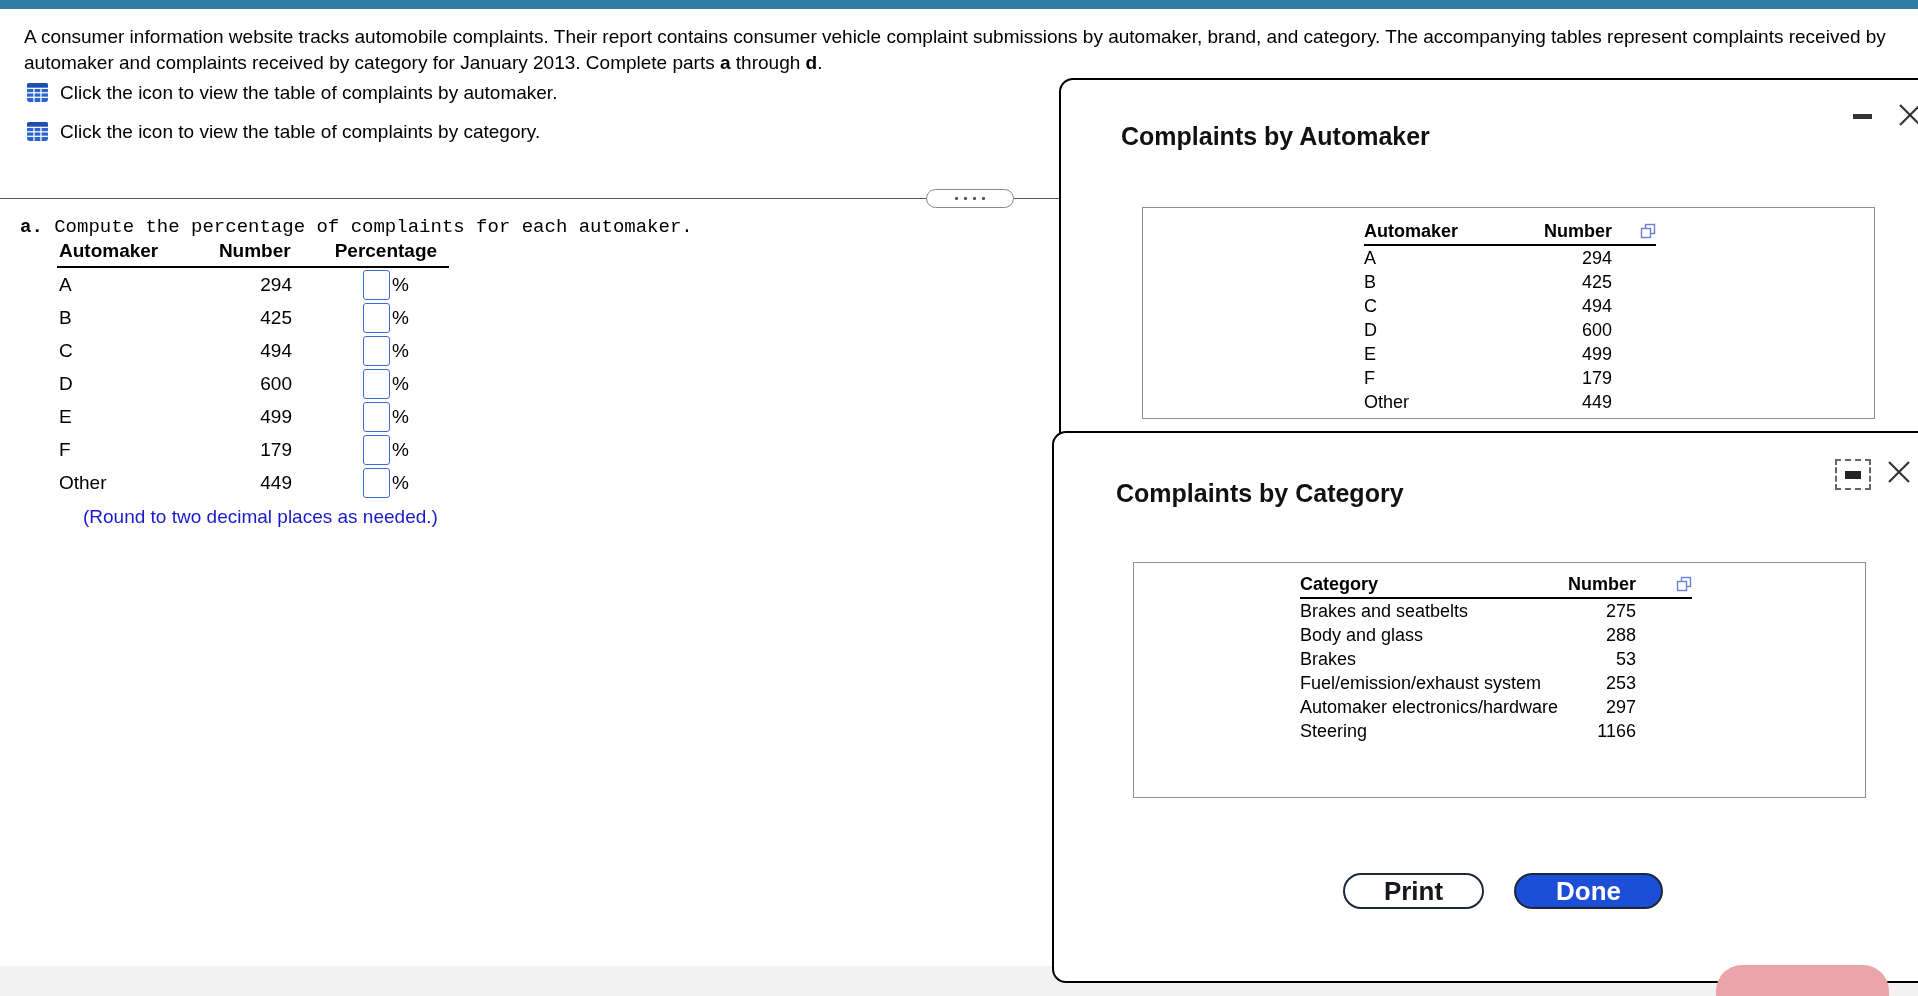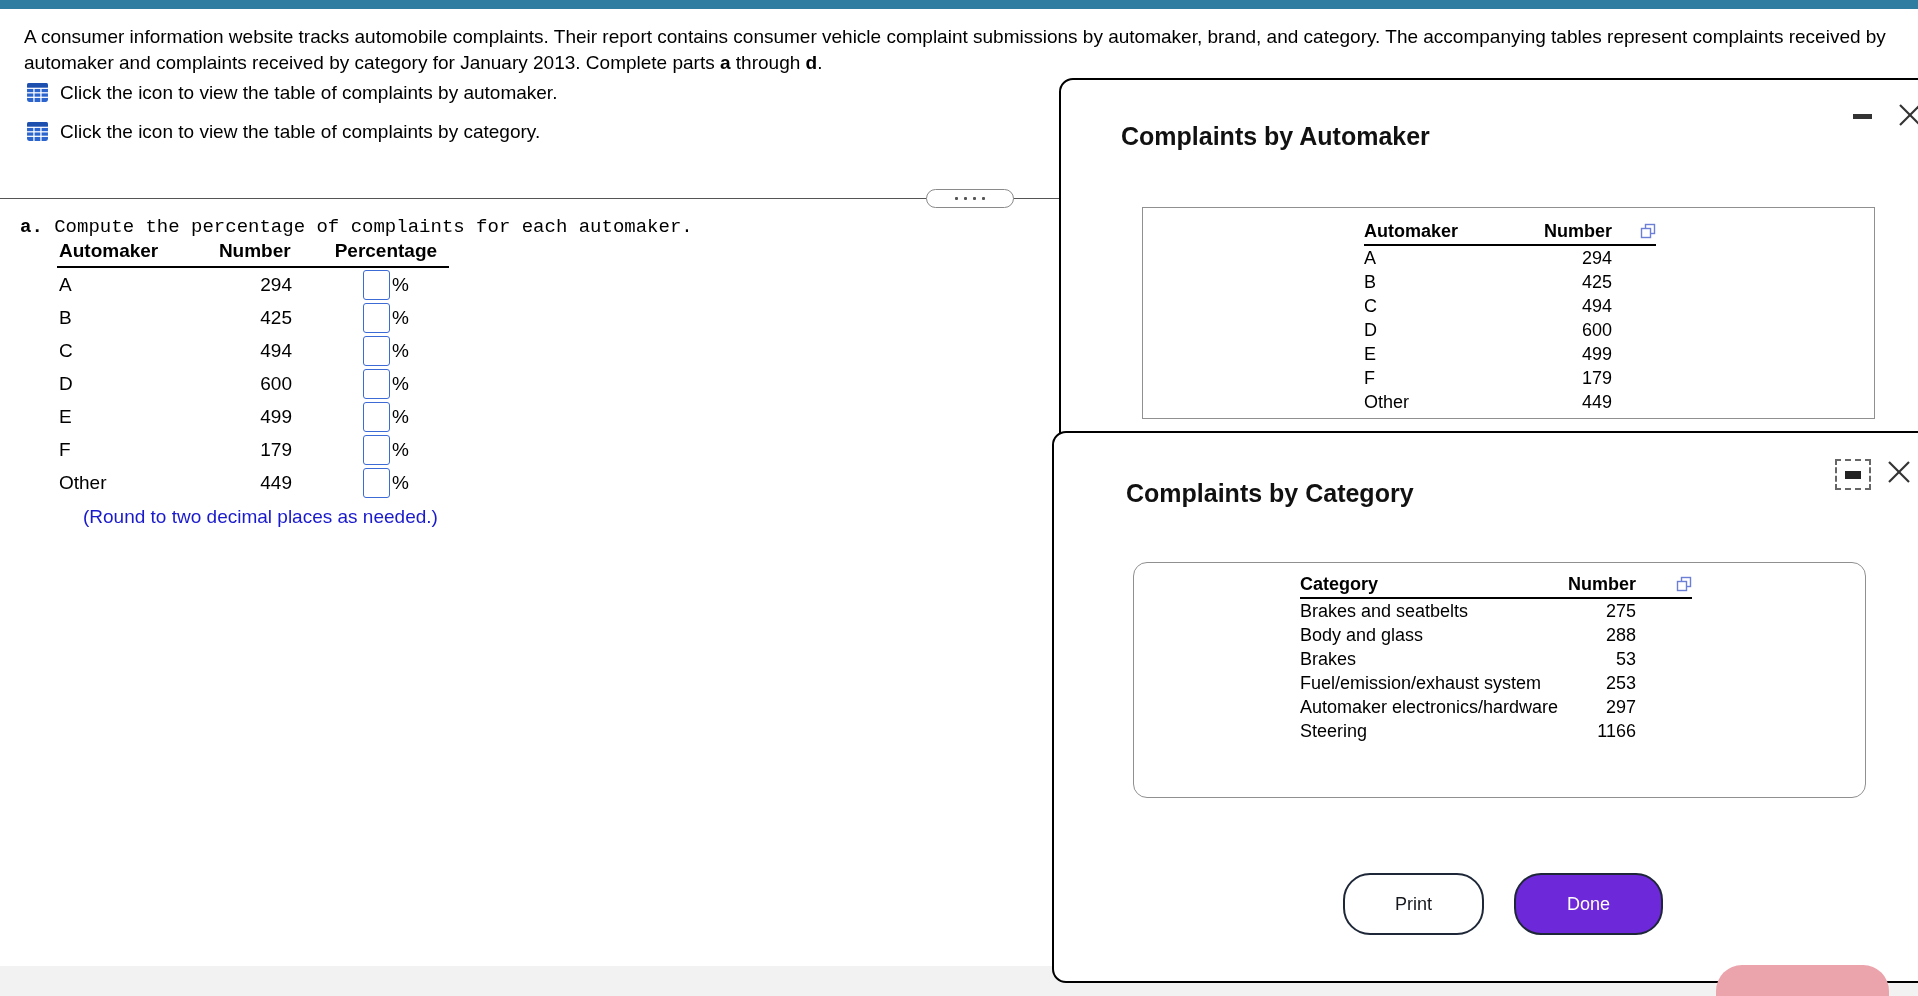--- a/index.html
+++ b/index.html
@@ -37,52 +37,52 @@
   .pct-input{ width:27px; height:30px; border:1.6px solid #3c6bd6; border-radius:3px; background:#fff; outline:none;
     font-size:17px; text-align:center; font-family:"Liberation Sans","DejaVu Sans",sans-serif;}
   .pct-sign{ margin-left:2px; }
   .round-hint{ position:absolute; top:506px; left:83px; font-size:19px; color:#1a1acd; z-index:2;}
 
   .popup{ position:absolute; background:#fff; border:2px solid #000; border-radius:14px; }
   .popup1{ left:1059px; top:78px; width:875px; height:400px; z-index:5; }
   .popup2{ left:1052px; top:431px; width:880px; height:552px; z-index:6; }
   .popup-title{ position:absolute; font-size:25px; font-weight:700; color:#111; }
   .popup1 .popup-title{ left:60px; top:42px; }
-  .popup2 .popup-title{ left:72px; top:46px; }
+  .popup2 .popup-title{ left:62px; top:46px; }
 
   .min-btn{ position:absolute; cursor:pointer; }
   .popup1 .min-btn{ left:792px; top:28px; width:24px; height:16px; display:flex; align-items:center;}
   .min-bar{ width:19px; height:5px; background:#333; }
   .popup2 .min-btn{ left:781px; top:26px; width:36px; height:31px; border:2px dashed #666; display:flex; align-items:center; justify-content:center;}
   .popup2 .min-bar{ width:16px; height:8px; background:#222;}
   .close-btn{ position:absolute; cursor:pointer; width:26px; height:26px;}
   .popup1 .close-btn{ left:836px; top:22px; }
   .popup2 .close-btn{ left:832px; top:26px; }
 
   .tbox{ position:absolute; border:1px solid #909090; background:#fff;}
   .popup1 .tbox{ left:81px; top:127px; width:733px; height:212px;}
-  .popup2 .tbox{ left:79px; top:129px; width:733px; height:236px;border-radius:14px;}
+  .popup2 .tbox{ left:79px; top:129px; width:733px; height:236px;}
   .tbl{ position:absolute; font-size:18px; }
   .popup1 .tbl{ left:221px; top:12px;}
   .popup2 .tbl{ left:166px; top:10px;}
   .t-header{ display:flex; align-items:center; font-weight:bold; border-bottom:2px solid #000; padding-bottom:2px; height:26px;}
   .popup1 .t-name{ width:170px;}
   .popup1 .t-num{ width:78px; text-align:right;}
   .popup1 .copy-icon{ margin-left:28px;}
   .popup2 .t-name{ width:264px;}
   .popup2 .t-num{ width:72px; text-align:right;}
   .popup2 .copy-icon{ margin-left:40px;}
   .t-row{ display:flex; align-items:center; height:24px;}
   .copy-icon{ width:16px; height:16px; cursor:pointer;}
 
   .btn-row{ position:absolute; top:440px; left:0; width:880px; height:53px;}
-  .btn{ position:absolute; height:62px; border-radius:27px; font-size:18px; display:flex; align-items:center; justify-content:center;
-    cursor:pointer; font-family:"Liberation Sans","DejaVu Sans",sans-serif;}
+  .btn{ position:absolute; height:36px; border-radius:27px; font-size:26px; display:flex; align-items:center; justify-content:center;
+    cursor:pointer; font-family:"Liberation Sans","DejaVu Sans",sans-serif;font-weight:bold;}
   .btn-print{ left:289px; width:141px; background:#fff; border:2px solid #1e2738; color:#16181d;}
-  .btn-done{ left:460px; width:149px; background:#6d28d9; border:2px solid #1e2738; color:#fff;}
+  .btn-done{ left:460px; width:149px; background:#1d4ed8; border:2px solid #1e2738; color:#fff;}
 
   .bottom-strip{ position:absolute; left:0; top:966px; width:1918px; height:30px; background:#f2f2f2; z-index:2;}
   .pink-blob{ position:absolute; left:1716px; top:965px; width:173px; height:31px; background:#eba4ac;
     border-radius:26px 26px 0 0; z-index:10;}
 </style>
 </head>
 <body>
 
 <div class="top-bar"></div>
 

